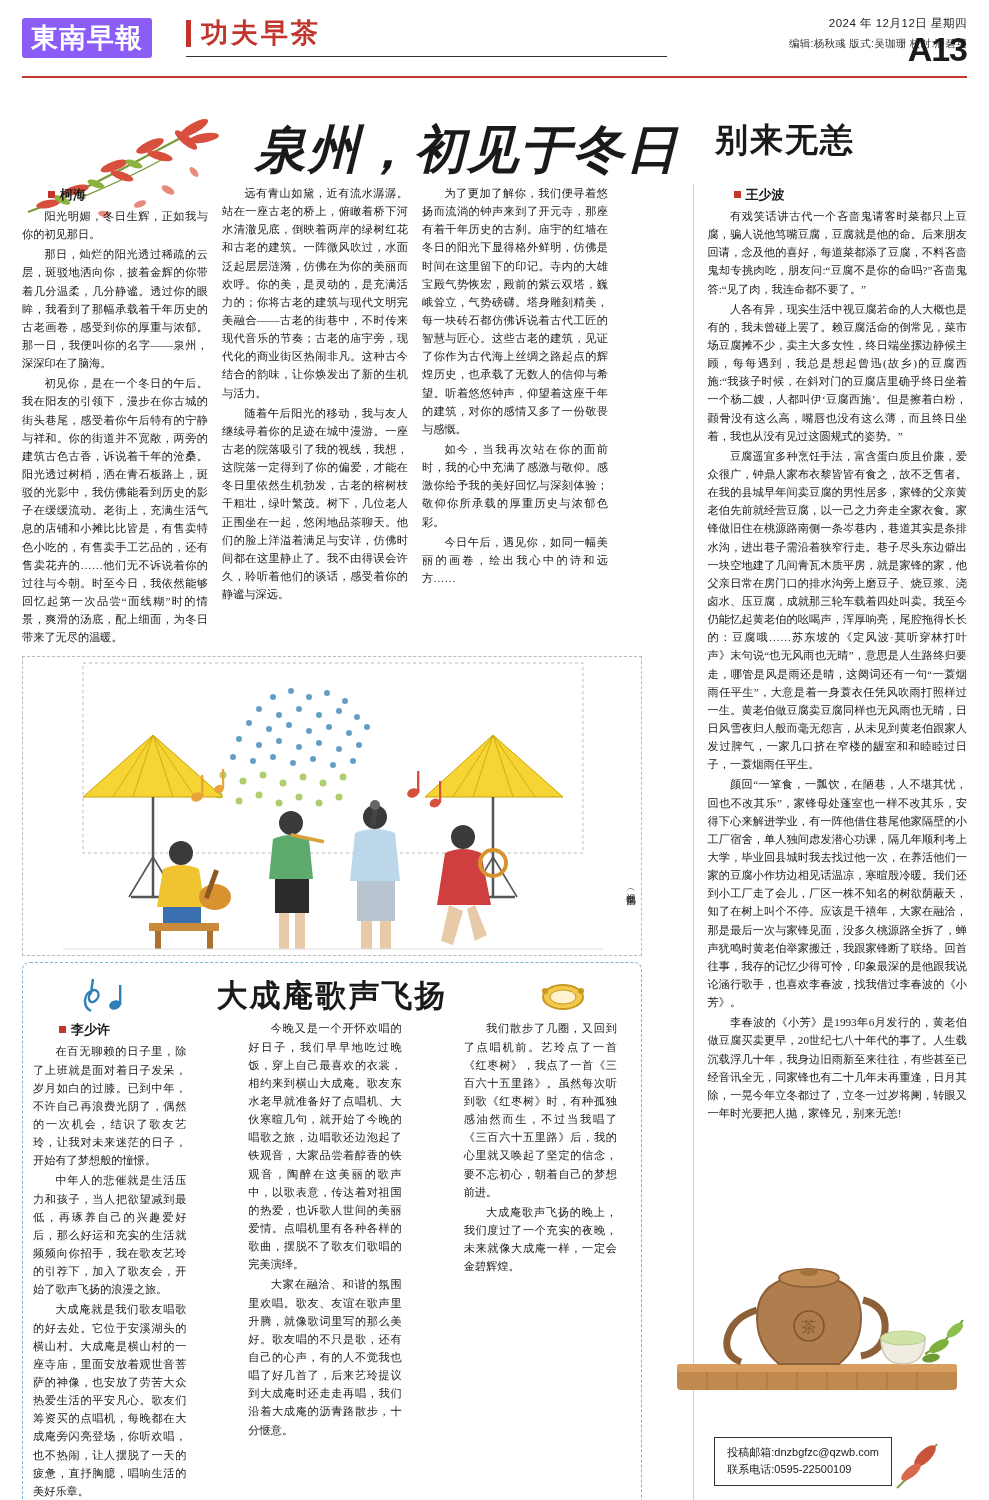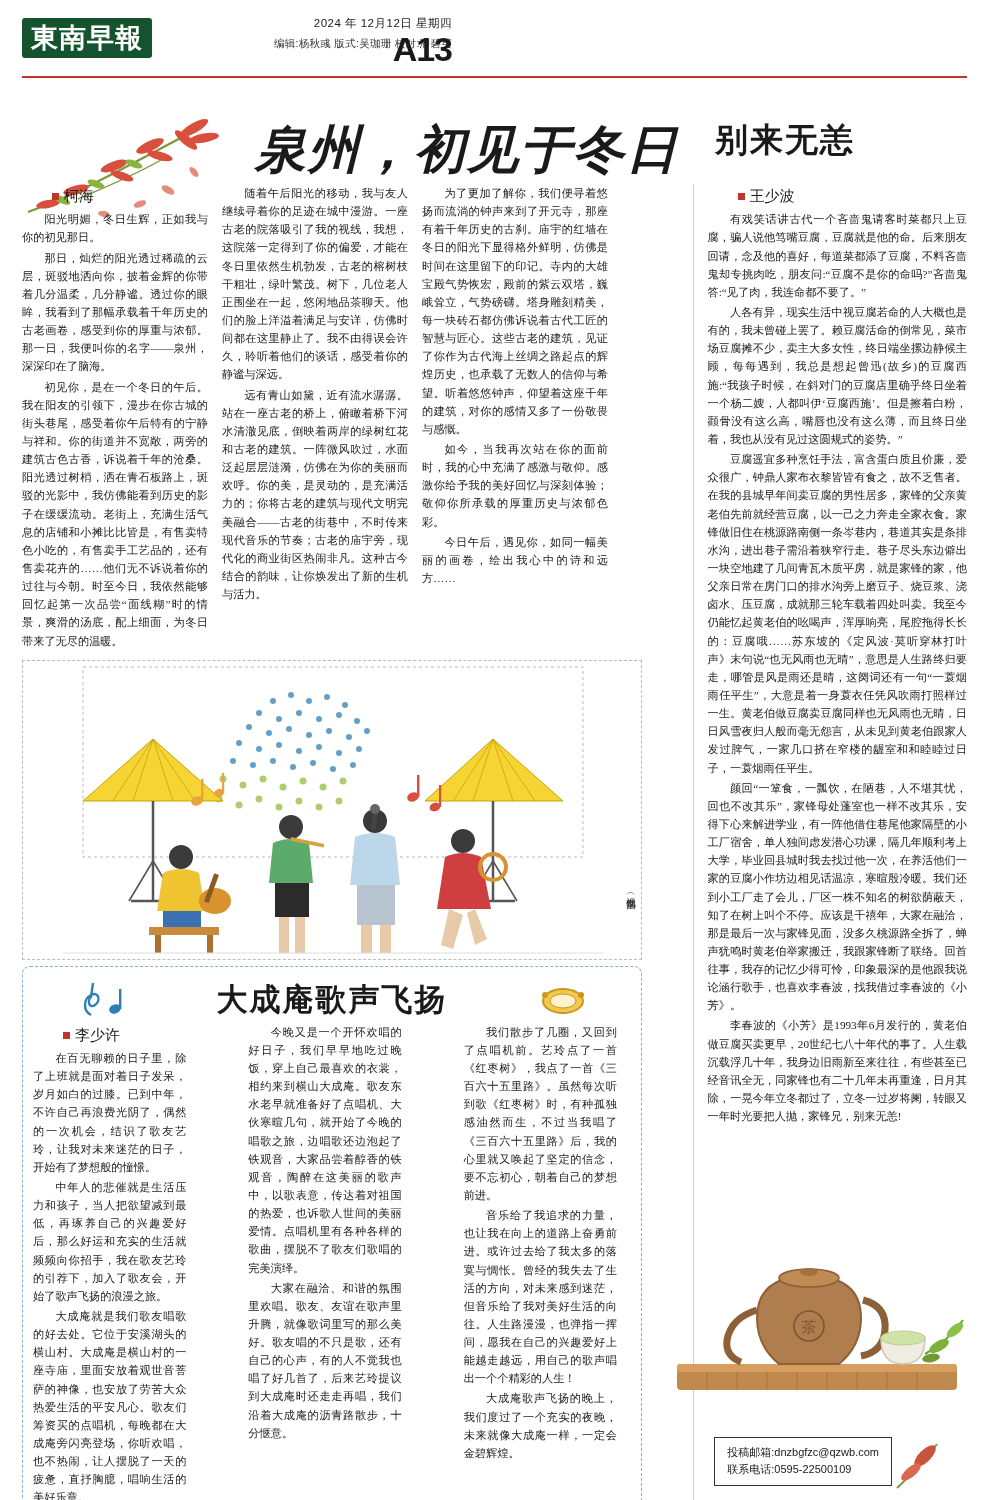--- a/index.html
+++ b/index.html
@@ -21,21 +21,21 @@
   
   .masthead {
     position: relative;
     height: 62px;
     margin: 14px 22px 0 22px;
     display: flex;
     align-items: flex-start;
   }
   .logo-box {
     width: 130px; height: 40px;
-    background: #14532d;
+    background: #8b5cf6;
     color: #fff;
     font-family: Liberation Serif, serif;
     font-weight: bold;
     font-size: 27px;
     letter-spacing: 1px;
     display: flex; align-items: center; justify-content: center;
     border-radius: 3px;
     margin-top: 4px;
   }
   .masthead-center {
@@ -119,22 +119,22 @@
   
   .content {
     position: relative;
     margin: 0 22px;
     display: flex;
     gap: 0;
   }
   .col { font-size: 11.2px; line-height: 1.62; text-align: justify; }
   .col p { margin: 0 0 2px 0; text-indent: 2em; }
   .byline {
-    font-weight: normal;
-    font-size: 15px;
+    font-weight: bold;
+    font-size: 13px;
     margin: 0 0 6px 0;
     text-indent: 0;
   }
   .byline::before {
     content: "";
     display: inline-block;
     width: 7px; height: 7px;
     background: #c1352c;
     margin-right: 5px;
     vertical-align: 1px;
@@ -220,20 +220,24 @@
   .bcol { width: 200px; padding-right: 14px; font-size: 11.2px; line-height: 1.62; text-align: justify; }
   .bcol p { margin: 0 0 2px 0; text-indent: 2em; }
 </style>
 </head>
 <body>
 
 <div class="page">
 
   <div class="masthead">
     <div class="logo-box">東南早報</div>
+    <div class="masthead-center">
+      <div class="section-title">功夫早茶</div>
+      <div class="section-rule"></div>
+    </div>
     <div class="masthead-right">
       <div class="date-line">2024 年 12月12日  星期四</div>
       <div class="credit-line">编辑:杨秋彧 版式:吴珈珊 校对:潘碧英</div>
       <div class="page-no">A13</div>
     </div>
   </div>
   <div class="masthead-rule2"></div>
 
   <svg class="deco-flowers" viewBox="0 0 250 130">
     <path d="M10 118 C60 100 110 72 170 40" stroke="#7a9a3a" stroke-width="2.2" fill="none"></path>
@@ -272,22 +276,22 @@
     <div class="left-zone">
 
       <div class="left-cols">
         <div class="col colA">
           <p class="byline">柯海</p>
           <p>阳光明媚，冬日生辉，正如我与你的初见那日。</p>
           <p>那日，灿烂的阳光透过稀疏的云层，斑驳地洒向你，披着金辉的你带着几分温柔，几分静谧。透过你的眼眸，我看到了那幅承载着千年历史的古老画卷，感受到你的厚重与浓郁。那一日，我便叫你的名字——泉州，深深印在了脑海。</p>
           <p>初见你，是在一个冬日的午后。我在阳友的引领下，漫步在你古城的街头巷尾，感受着你午后特有的宁静与祥和。你的街道并不宽敞，两旁的建筑古色古香，诉说着千年的沧桑。阳光透过树梢，洒在青石板路上，斑驳的光影中，我仿佛能看到历史的影子在缓缓流动。老街上，充满生活气息的店铺和小摊比比皆是，有售卖特色小吃的，有售卖手工艺品的，还有售卖花卉的……他们无不诉说着你的过往与今朝。时至今日，我依然能够回忆起第一次品尝“面线糊”时的情景，爽滑的汤底，配上细面，为冬日带来了无尽的温暖。</p>
         </div>
         <div class="col colB">
+          <p>远有青山如黛，近有流水潺潺。站在一座古老的桥上，俯瞰着桥下河水清澈见底，倒映着两岸的绿树红花和古老的建筑。一阵微风吹过，水面泛起层层涟漪，仿佛在为你的美丽而欢呼。你的美，是灵动的，是充满活力的；你将古老的建筑与现代文明完美融合——古老的街巷中，不时传来现代音乐的节奏；古老的庙宇旁，现代化的商业街区热闹非凡。这种古今结合的韵味，让你焕发出了新的生机与活力。</p>
           <p>随着午后阳光的移动，我与友人继续寻着你的足迹在城中漫游。一座古老的院落吸引了我的视线，我想，这院落一定得到了你的偏爱，才能在冬日里依然生机勃发，古老的榕树枝干粗壮，绿叶繁茂。树下，几位老人正围坐在一起，悠闲地品茶聊天。他们的脸上洋溢着满足与安详，仿佛时间都在这里静止了。我不由得误会许久，聆听着他们的谈话，感受着你的静谧与深远。</p>
-          <p>远有青山如黛，近有流水潺潺。站在一座古老的桥上，俯瞰着桥下河水清澈见底，倒映着两岸的绿树红花和古老的建筑。一阵微风吹过，水面泛起层层涟漪，仿佛在为你的美丽而欢呼。你的美，是灵动的，是充满活力的；你将古老的建筑与现代文明完美融合——古老的街巷中，不时传来现代音乐的节奏；古老的庙宇旁，现代化的商业街区热闹非凡。这种古今结合的韵味，让你焕发出了新的生机与活力。</p>
         </div>
         <div class="col colC">
           <p>为了更加了解你，我们便寻着悠扬而流淌的钟声来到了开元寺，那座有着千年历史的古刹。庙宇的红墙在冬日的阳光下显得格外鲜明，仿佛是时间在这里留下的印记。寺内的大雄宝殿气势恢宏，殿前的紫云双塔，巍峨耸立，气势磅礴。塔身雕刻精美，每一块砖石都仿佛诉说着古代工匠的智慧与匠心。这些古老的建筑，见证了你作为古代海上丝绸之路起点的辉煌历史，也承载了无数人的信仰与希望。听着悠悠钟声，仰望着这座千年的建筑，对你的感情又多了一份敬畏与感慨。</p>
           <p>如今，当我再次站在你的面前时，我的心中充满了感激与敬仰。感激你给予我的美好回忆与深刻体验；敬仰你所承载的厚重历史与浓郁色彩。</p>
           <p>今日午后，遇见你，如同一幅美丽的画卷，绘出我心中的诗和远方……</p>
         </div>
       </div>
 
       <div class="illus">
         <svg viewBox="0 0 620 300" width="620" height="300">
@@ -451,21 +455,20 @@
             <p>在百无聊赖的日子里，除了上班就是面对着日子发呆，岁月如白的过膝。已到中年，不许自己再浪费光阴了，偶然的一次机会，结识了歌友艺玲，让我对未来迷茫的日子，开始有了梦想般的憧憬。</p>
             <p>中年人的悲催就是生活压力和孩子，当人把欲望减到最低，再琢养自己的兴趣爱好后，那么好运和充实的生活就频频向你招手，我在歌友艺玲的引荐下，加入了歌友会，开始了歌声飞扬的浪漫之旅。</p>
             <p>大成庵就是我们歌友唱歌的好去处。它位于安溪湖头的横山村。大成庵是横山村的一座寺庙，里面安放着观世音菩萨的神像，也安放了劳苦大众热爱生活的平安凡心。歌友们筹资买的点唱机，每晚都在大成庵旁闪亮登场，你听欢唱，也不热闹，让人摆脱了一天的疲惫，直抒胸臆，唱响生活的美好乐章。</p>
           </div>
           <div class="bcol">
             <p>今晚又是一个开怀欢唱的好日子，我们早早地吃过晚饭，穿上自己最喜欢的衣裳，相约来到横山大成庵。歌友东水老早就准备好了点唱机、大伙寒暄几句，就开始了今晚的唱歌之旅，边唱歌还边泡起了铁观音，大家品尝着醇香的铁观音，陶醉在这美丽的歌声中，以歌表意，传达着对祖国的热爱，也诉歌人世间的美丽爱情。点唱机里有各种各样的歌曲，摆脱不了歌友们歌唱的完美演绎。</p>
             <p>大家在融洽、和谐的氛围里欢唱。歌友、友谊在歌声里升腾，就像歌词里写的那么美好。歌友唱的不只是歌，还有自己的心声，有的人不觉我也唱了好几首了，后来艺玲提议到大成庵时还走走再唱，我们沿着大成庵的沥青路散步，十分惬意。</p>
           </div>
           <div class="bcol">
             <p>我们散步了几圈，又回到了点唱机前。艺玲点了一首《红枣树》，我点了一首《三百六十五里路》。虽然每次听到歌《红枣树》时，有种孤独感油然而生，不过当我唱了《三百六十五里路》后，我的心里就又唤起了坚定的信念，要不忘初心，朝着自己的梦想前进。</p>
-            <p>音乐给了我追求的力量，也让我在向上的道路上奋勇前进。或许过去给了我太多的落寞与惆怅。曾经的我失去了生活的方向，对未来感到迷茫，但音乐给了我对美好生活的向往。人生路漫漫，也弹指一挥间，愿我在自己的兴趣爱好上能越走越远，用自己的歌声唱出一个个精彩的人生！</p>
             <p>大成庵歌声飞扬的晚上，我们度过了一个充实的夜晚，未来就像大成庵一样，一定会金碧辉煌。</p>
             <p></p>
           </div>
         </div>
       </div>
     </div>
 
     <div class="right-zone">
       <div class="col">
         <p class="byline">王少波</p>

